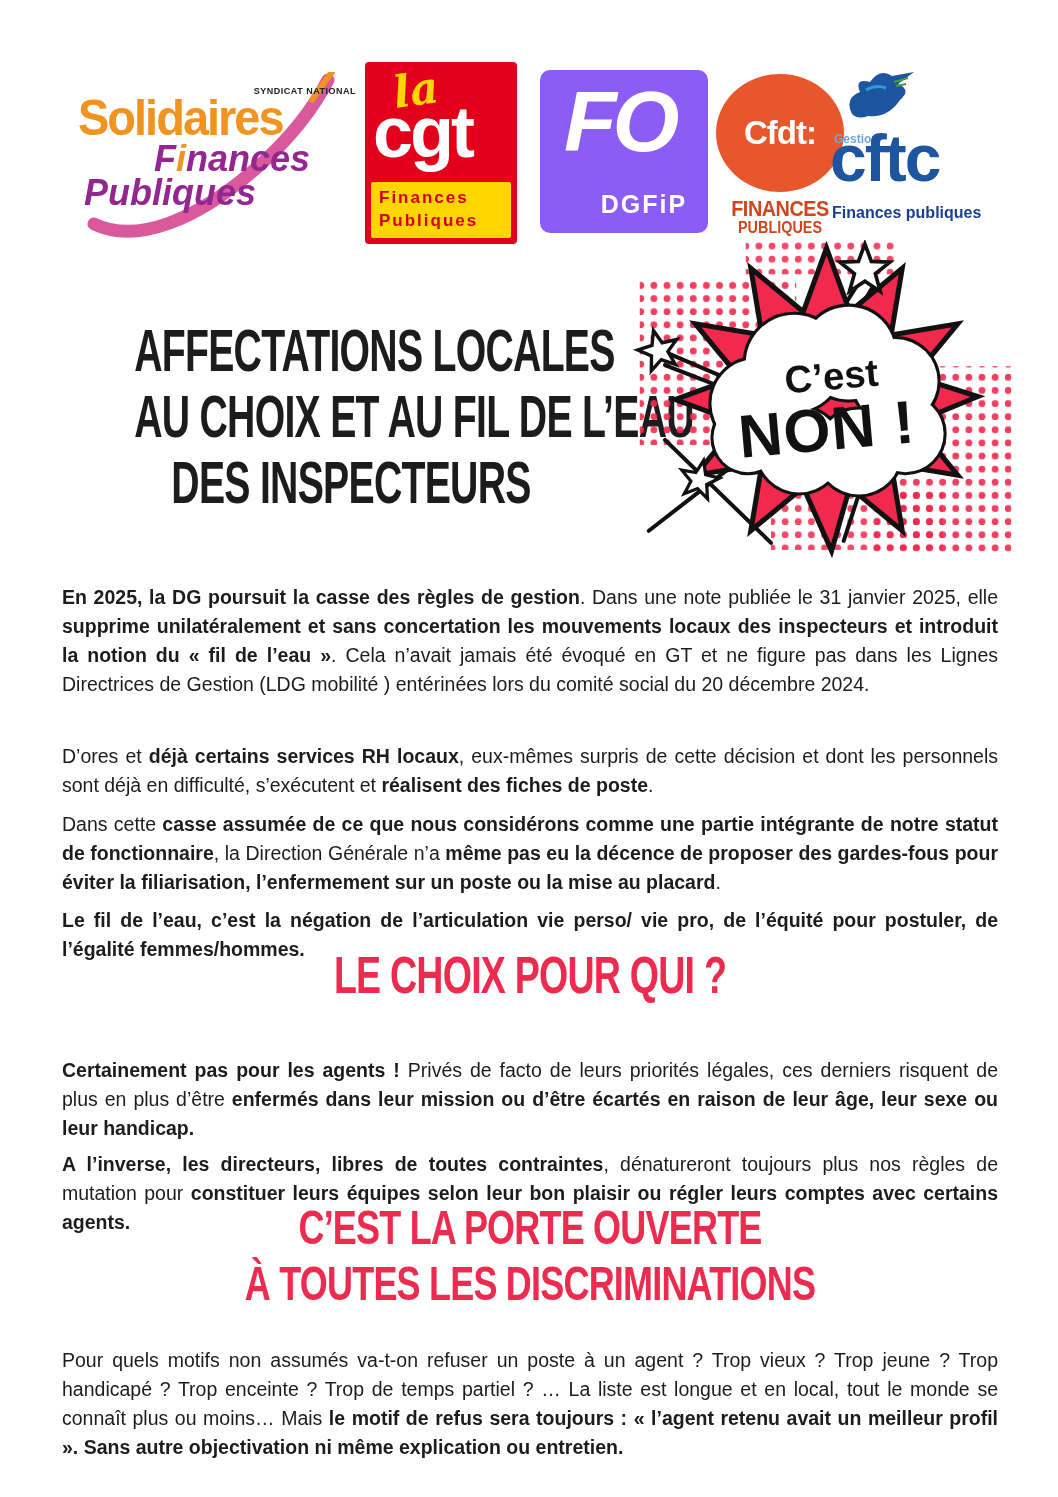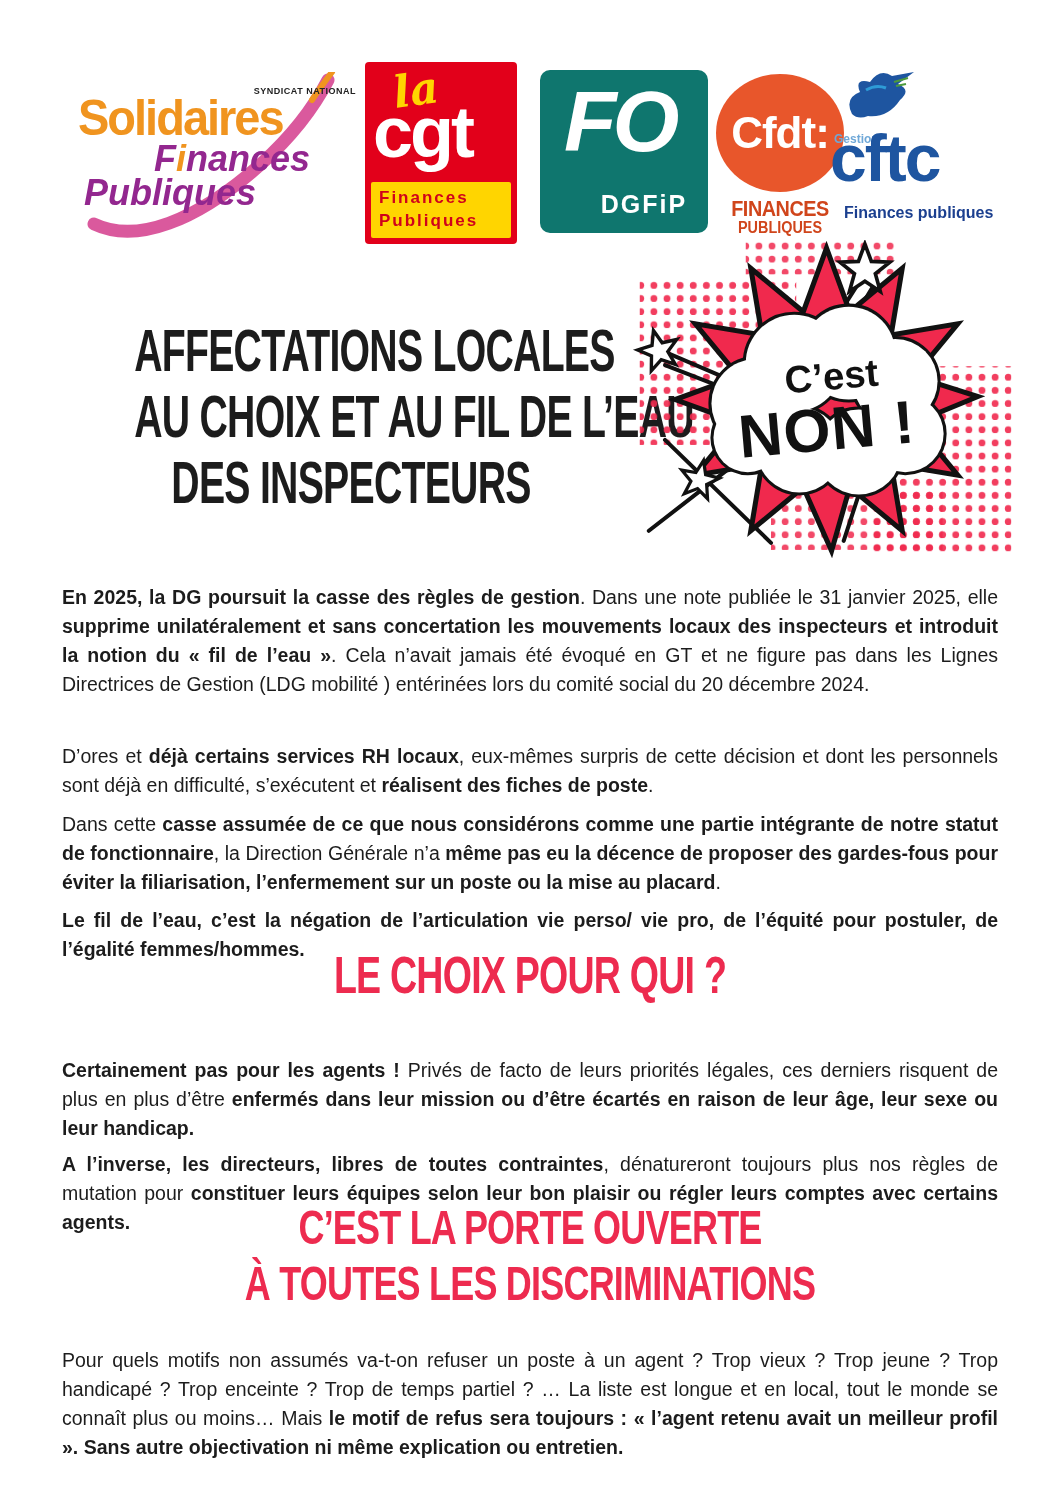--- a/index.html
+++ b/index.html
@@ -19,36 +19,36 @@
   .sol-word2 .idot{color:#F0941F;}
   .sol-word3{position:absolute;left:8px;top:100px;font-size:36px;font-weight:bold;font-style:italic;color:#93278F;}
   
   .logo-cgt{left:365px;top:62px;width:152px;height:182px;background:#E2001A;border-radius:4px;}
   .cgt-la{position:absolute;left:28px;top:2px;font-family:"DejaVu Serif", serif;font-style:italic;font-weight:bold;font-size:44px;color:#FFD500;transform:rotate(-8deg);}
   .cgt-acronym{position:absolute;left:8px;top:34px;font-size:72px;font-weight:900;color:#ffffff;letter-spacing:-3px;line-height:1;}
   .cgt-band{position:absolute;left:6px;right:6px;bottom:6px;height:56px;background:#FFD500;border-radius:2px;
     display:flex;flex-direction:column;justify-content:center;padding-left:8px;}
   .cgt-band div{font-size:17px;font-weight:bold;color:#D0021B;letter-spacing:2px;line-height:1.35;}
   
-  .logo-fo{left:540px;top:70px;width:168px;height:163px;background:#0f766e;border-radius:10px;}
+  .logo-fo{left:540px;top:70px;width:168px;height:163px;background:#8b5cf6;border-radius:10px;}
   .fo-acronym{position:absolute;left:24px;top:8px;font-size:86px;font-weight:900;font-style:italic;color:#ffffff;letter-spacing:-4px;line-height:1;}
   .fo-sub{position:absolute;left:0;right:0;bottom:14px;text-align:center;font-size:25px;font-weight:900;color:#ffffff;letter-spacing:2px;margin-left:40px;}
   
   .logo-cfdt{left:714px;top:74px;width:132px;height:166px;}
   .cfdt-circle{position:absolute;left:2px;top:0;width:128px;height:118px;background:#E8562B;border-radius:50%;
     display:flex;align-items:center;justify-content:center;}
-  .cfdt-acronym{font-size:44px;font-weight:900;color:#ffffff;letter-spacing:-1px;}
+  .cfdt-acronym{font-size:33px;font-weight:900;color:#ffffff;letter-spacing:-1px;}
   .cfdt-sub1{position:absolute;left:0;right:0;top:122px;text-align:center;font-size:22px;font-weight:900;color:#D0451B;letter-spacing:-.5px;transform:scaleX(.9);}
   .cfdt-sub2{position:absolute;left:0;right:0;top:145px;text-align:center;font-size:16px;font-weight:900;color:#D0451B;transform:scaleX(.9);}
   
   .logo-cftc{left:828px;top:70px;width:178px;height:168px;}
   .cftc-dove{position:absolute;left:14px;top:0px;width:80px;height:62px;}
   .cftc-tagline{position:absolute;left:6px;top:62px;font-size:12px;font-weight:bold;color:#6FA8D8;}
   .cftc-acronym{position:absolute;left:2px;top:50px;font-size:66px;font-weight:900;color:#1E55A0;letter-spacing:-2px;}
-  .cftc-sub{position:absolute;left:16px;top:134px;font-size:16px;font-weight:bold;color:#1B3F8F;}
+  .cftc-sub{position:absolute;left:4px;top:134px;font-size:16px;font-weight:bold;color:#1B3F8F;}
   
   .title-block{position:absolute;left:58px;top:318px;width:586px;text-align:center;}
   .title-block .tline{display:block;font-size:53px;line-height:66px;font-weight:900;color:#1c1c1c;
     transform:scaleX(.74) scaleY(1.12);transform-origin:50% 50%;white-space:nowrap;letter-spacing:-1px;}
   .burst{position:absolute;left:632px;top:240px;width:384px;height:318px;}
   
   .pblock{position:absolute;left:62px;width:936px;font-size:19.5px;line-height:29px;text-align:justify;color:#1c1c1c;}
   .pblock b{font-weight:bold;}
   .p1{top:563px;} .p2{top:722px;} .p3{top:790px;} .p4{top:886px;font-weight:bold;}
   .p5{top:1036px;} .p6{top:1130px;} .p7{top:1326px;}

